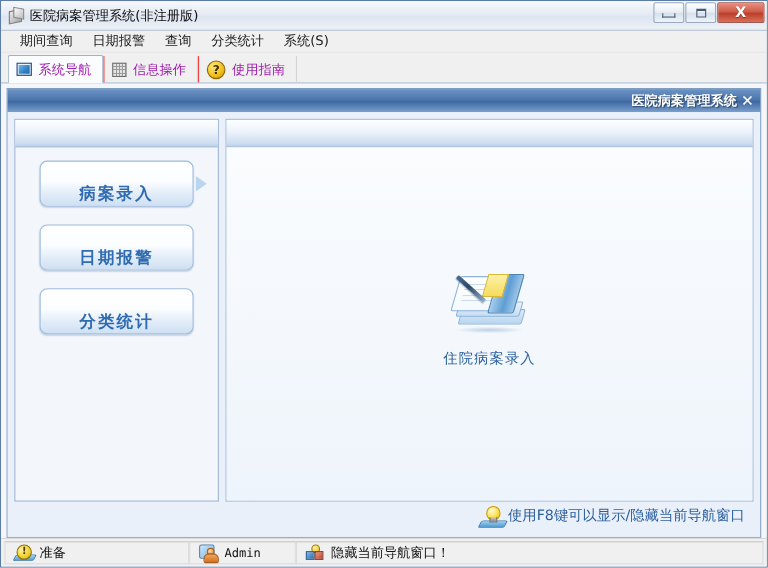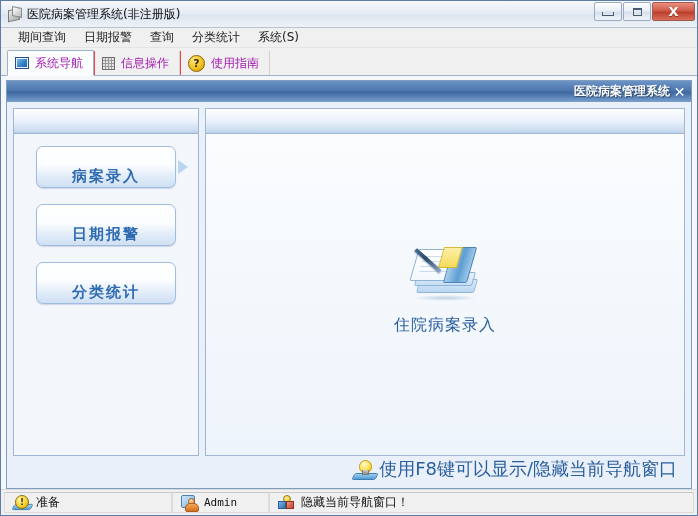--- a/index.html
+++ b/index.html
@@ -385,21 +385,21 @@
     box-shadow: 0 1px 1px rgba(40,60,90,.35);
   }
   .bk-shadow {
     position: absolute;
     left: 6px; top: 56px; width: 62px; height: 6px;
     background: radial-gradient(ellipse at center, rgba(120,160,200,.45) 0%, rgba(120,160,200,0) 72%);
     border-radius: 50%;
   }
   .shortcut-label {
     margin-top: 10px;
-    font-size: 16px;
+    font-size: 13px;
     color: #2a5f9e;
     letter-spacing: 1px;
     white-space: nowrap;
   }
   
   .hint-row {
     flex: 0 0 26px;
     height: 26px;
     display: flex;
     align-items: center;
@@ -436,21 +436,21 @@
   .bulb-tray {
     position: absolute;
     left: 0; top: 13px;
     width: 22px; height: 7px;
     background: linear-gradient(to bottom, #9fd0f0 0%, #4e9ad4 100%);
     border: 1px solid #3a7aae;
     transform: skewX(-28deg) scaleY(.75);
     border-radius: 2px;
   }
   .hint-text {
-    font-size: 18px;
+    font-size: 13px;
     color: #2a5f9e;
     white-space: nowrap;
   }
   
   .statusbar {
     flex: 0 0 26px;
     height: 26px;
     background: #f0f0f0;
     border-top: 1px solid #d9d9d9;
     display: flex;

